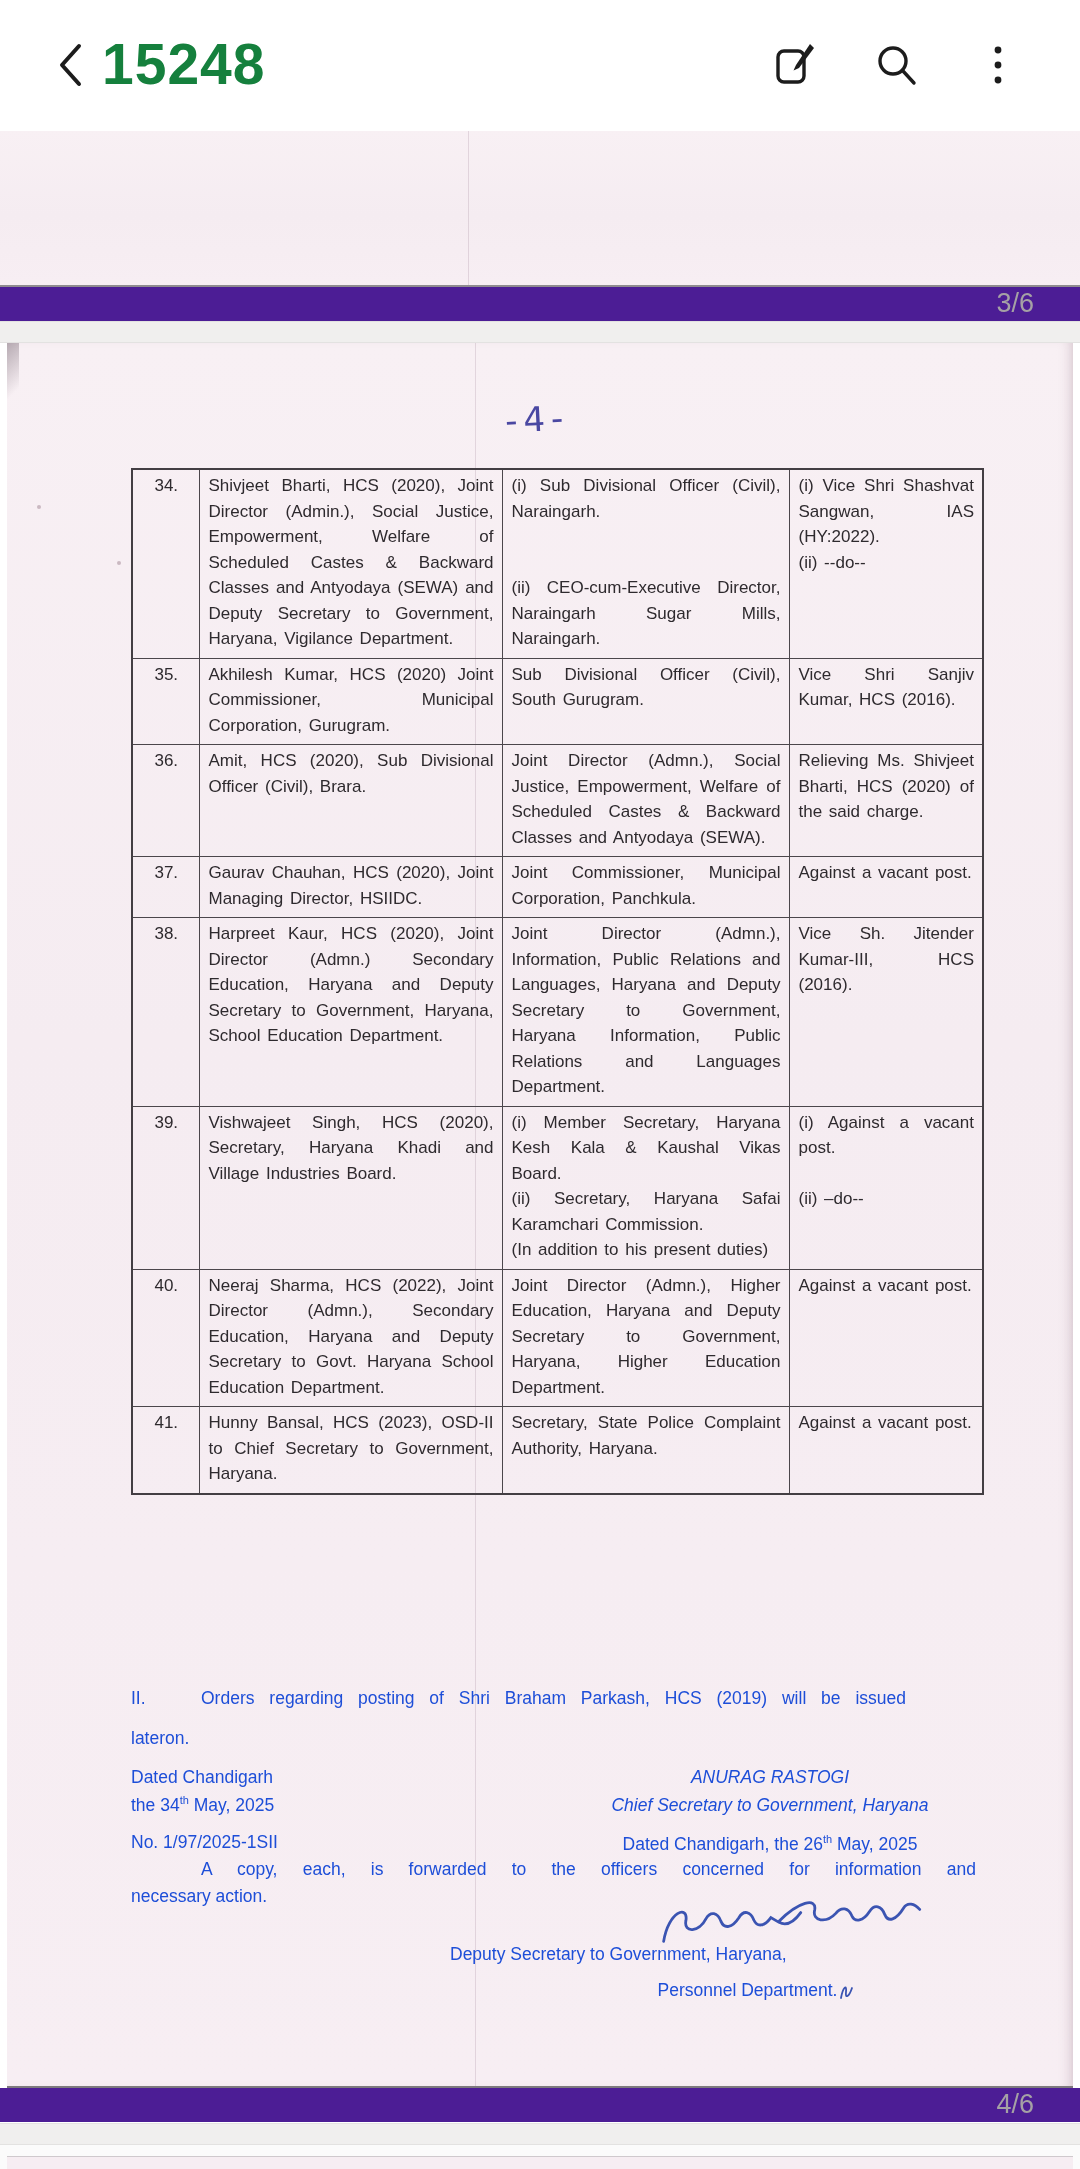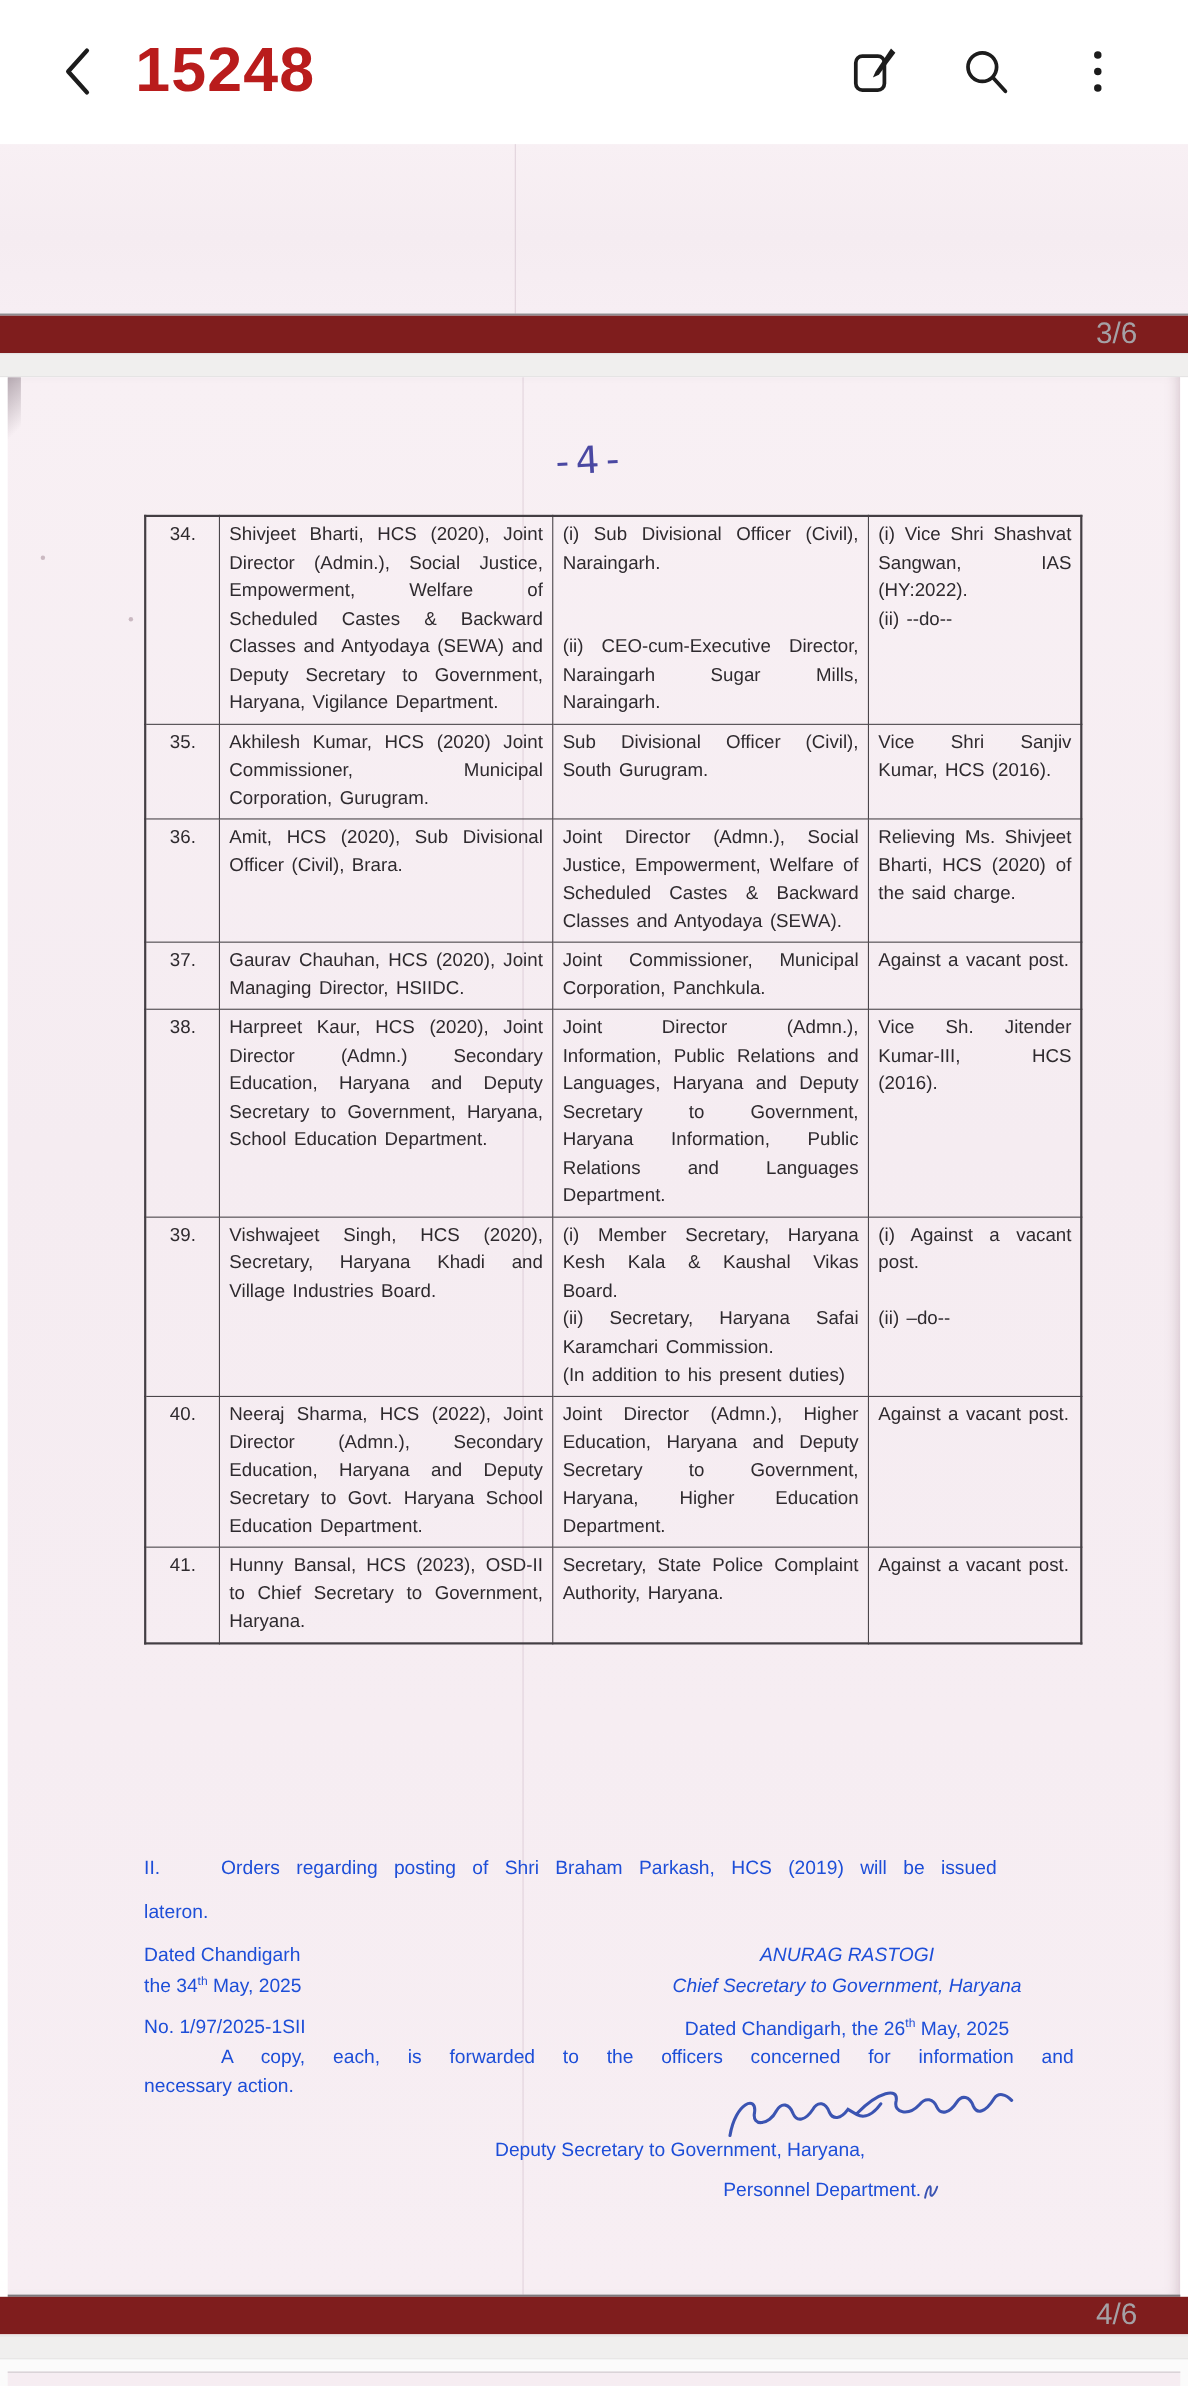--- a/index.html
+++ b/index.html
@@ -20,22 +20,22 @@
     display: flex; align-items: center;
     padding: 26px 58px 0 46px;
   }
   .icon-btn {
     background: none; border: none; cursor: pointer;
     display: flex; align-items: center; justify-content: center;
     width: 48px; height: 56px; flex: 0 0 auto;
   }
   .icon-btn svg { display: block; }
   .appbar-title {
-    font-size: 57px; font-weight: 700; color: #b91c1c;
-    letter-spacing: 1px; margin-left: 29px; margin-right: auto;
+    font-size: 57px; font-weight: 700; color: #15803d;
+    letter-spacing: 1px; margin-left: 8px; margin-right: auto;
     line-height: 1;
   }
   .appbar .right-btn { margin-left: 54px; }
 
   
   .viewer { position: absolute; top: 103px; left: 0; right: 0; bottom: 0; }
 
   .page3 {
     position: absolute; top: 0; left: 0; right: 0; height: 184px;
     background: #ffffff;
@@ -45,21 +45,21 @@
     background: linear-gradient(180deg, #f8f0f4 0%, #f5ecf1 55%, #f7eef3 100%);
     border-bottom: 2px solid #8f8b8f;
   }
   .seam {
     position: absolute; top: 0; bottom: 0; left: 468px; width: 1px;
     background: rgba(160,130,150,0.25);
   }
 
   .indicator-band {
     position: absolute; left: 0; right: 0; height: 34px;
-    background: #7f1d1d;
+    background: #4c1d95;
     text-align: right; padding-right: 46px;
     font-size: 27px; line-height: 32px; color: #a5a1a5;
   }
   .band-3 { top: 184px; }
   .band-4 { top: 1985px; }
 
   .gray-gap {
     position: absolute; left: 0; right: 0; height: 22px;
     background: #f0efee;
     border-top: 1px solid #e3e2e1; border-bottom: 1px solid #e3e2e1;

